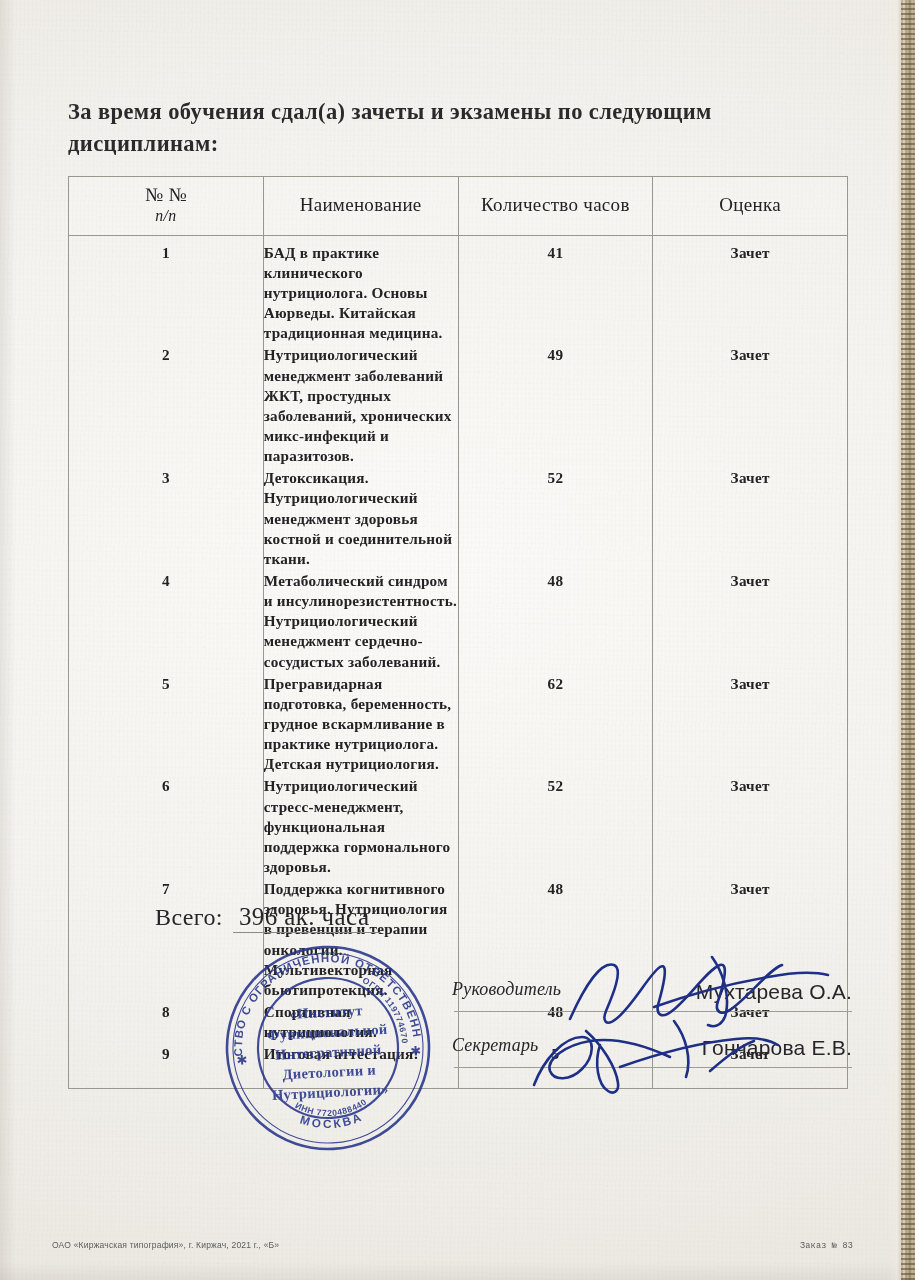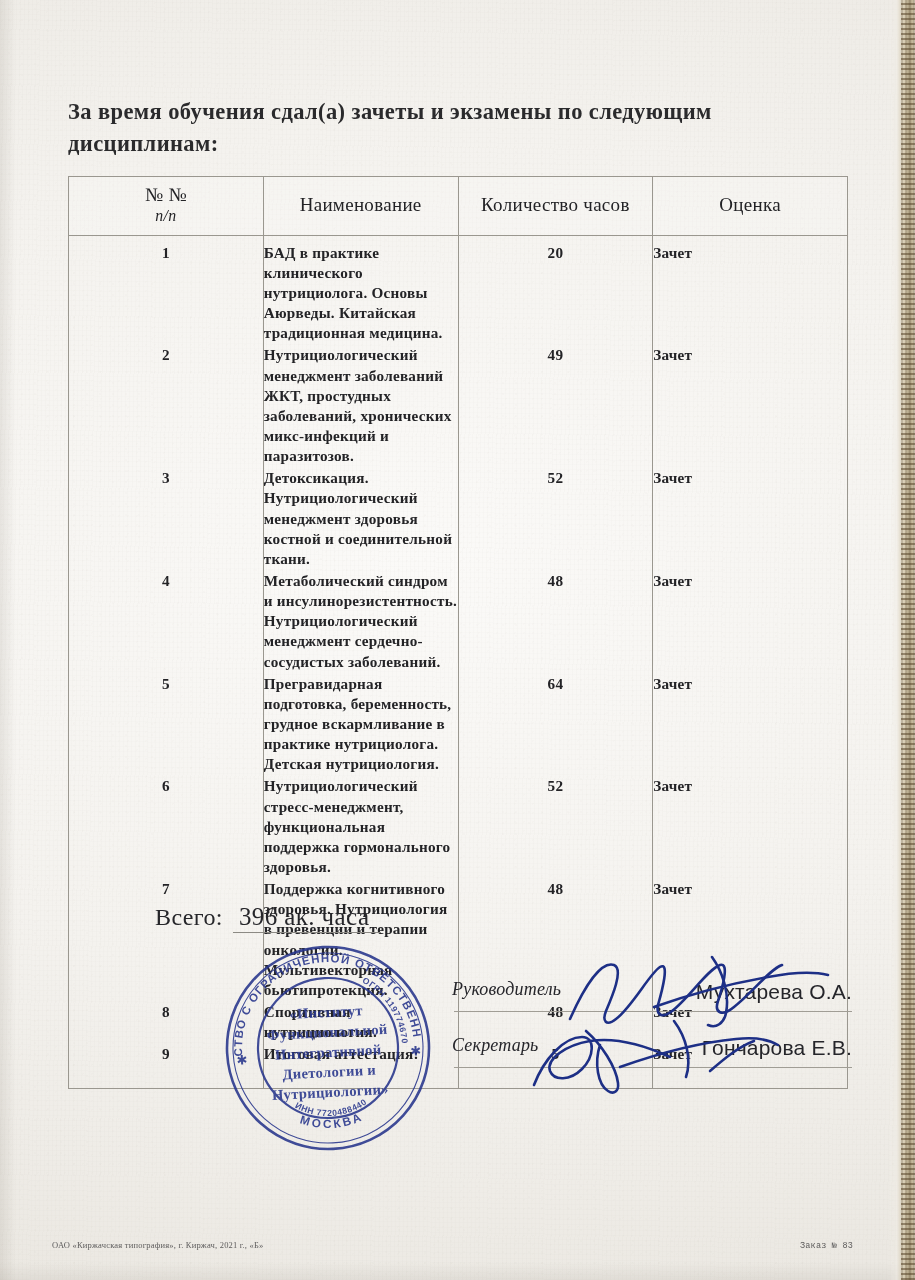--- a/index.html
+++ b/index.html
@@ -110,21 +110,21 @@
     font-weight: 700;
     letter-spacing: .25px;
     line-height: 1.325;
     padding: 1px 0 1px 0;
     border-top: none;
     border-bottom: none;
   }
   .c-no   { width: 62px;  text-align: center; padding-top: 2px; }
   .c-name { width: 330px; padding-left: 9px; padding-right: 4px; margin-top: 24px; }
   .c-hrs  { width: 223px; text-align: center; padding-top: 2px; }
-  .c-mark { width: 163px; text-align: left; padding-top: 2px; margin-top: 16px; }
+  .c-mark { width: 163px; text-align: center; padding-top: 2px; margin-top: 16px; }
 
   .tbl tr.row-first td { padding-top: 7px; }
   .tbl tr.spacer td { border-bottom: 1px solid #9a978f; }
   .tbl tr.spacer { height: 100%; }
 
   
   .total {
     position: absolute;
     left: 155px; top: 903px;
     font-size: 24px;
@@ -186,21 +186,21 @@
   }
   .sig-ink svg { width: 100%; height: 100%; display:block; }
 
   
   .footer-left {
     position: absolute;
     left: 52px; bottom: 30px;
     font-size: 8.5px;
     color: #5d5c5c;
     letter-spacing: .2px;
-    font-family: Liberation Serif, serif;
+    font-family: Liberation Sans, sans-serif;
   }
   .footer-right {
     position: absolute;
     right: 62px; bottom: 29px;
     font-size: 8.5px;
     color: #5d5c5c;
     letter-spacing: .2px;
     font-family: Liberation Mono, monospace;
   }
 </style>
@@ -226,21 +226,21 @@
             </th>
             <th>Наименование</th>
             <th>Количество часов</th>
             <th>Оценка</th>
           </tr>
         </thead>
         <tbody id="tbody">
             <tr class="row-first">
               <td class="c-no">1</td>
               <td class="c-name">БАД в практике клинического нутрициолога. Основы Аюрведы. Китайская традиционная медицина.</td>
-              <td class="c-hrs">20</td>
+              <td class="c-hrs">41</td>
               <td class="c-mark">Зачет</td>
             </tr>
             <tr>
               <td class="c-no">2</td>
               <td class="c-name">Нутрициологический менеджмент заболеваний ЖКТ, простудных заболеваний, хронических микс-инфекций и паразитозов.</td>
               <td class="c-hrs">49</td>
               <td class="c-mark">Зачет</td>
             </tr>
             <tr>
               <td class="c-no">3</td>
@@ -250,21 +250,21 @@
             </tr>
             <tr>
               <td class="c-no">4</td>
               <td class="c-name">Метаболический синдром и инсулинорезистентность. Нутрициологический менеджмент сердечно-сосудистых заболеваний.</td>
               <td class="c-hrs">48</td>
               <td class="c-mark">Зачет</td>
             </tr>
             <tr>
               <td class="c-no">5</td>
               <td class="c-name">Прегравидарная подготовка, беременность, грудное вскармливание в практике нутрициолога. Детская нутрициология.</td>
-              <td class="c-hrs">64</td>
+              <td class="c-hrs">62</td>
               <td class="c-mark">Зачет</td>
             </tr>
             <tr>
               <td class="c-no">6</td>
               <td class="c-name">Нутрициологический стресс-менеджмент, функциональная поддержка гормонального здоровья.</td>
               <td class="c-hrs">52</td>
               <td class="c-mark">Зачет</td>
             </tr>
             <tr>
               <td class="c-no">7</td>

